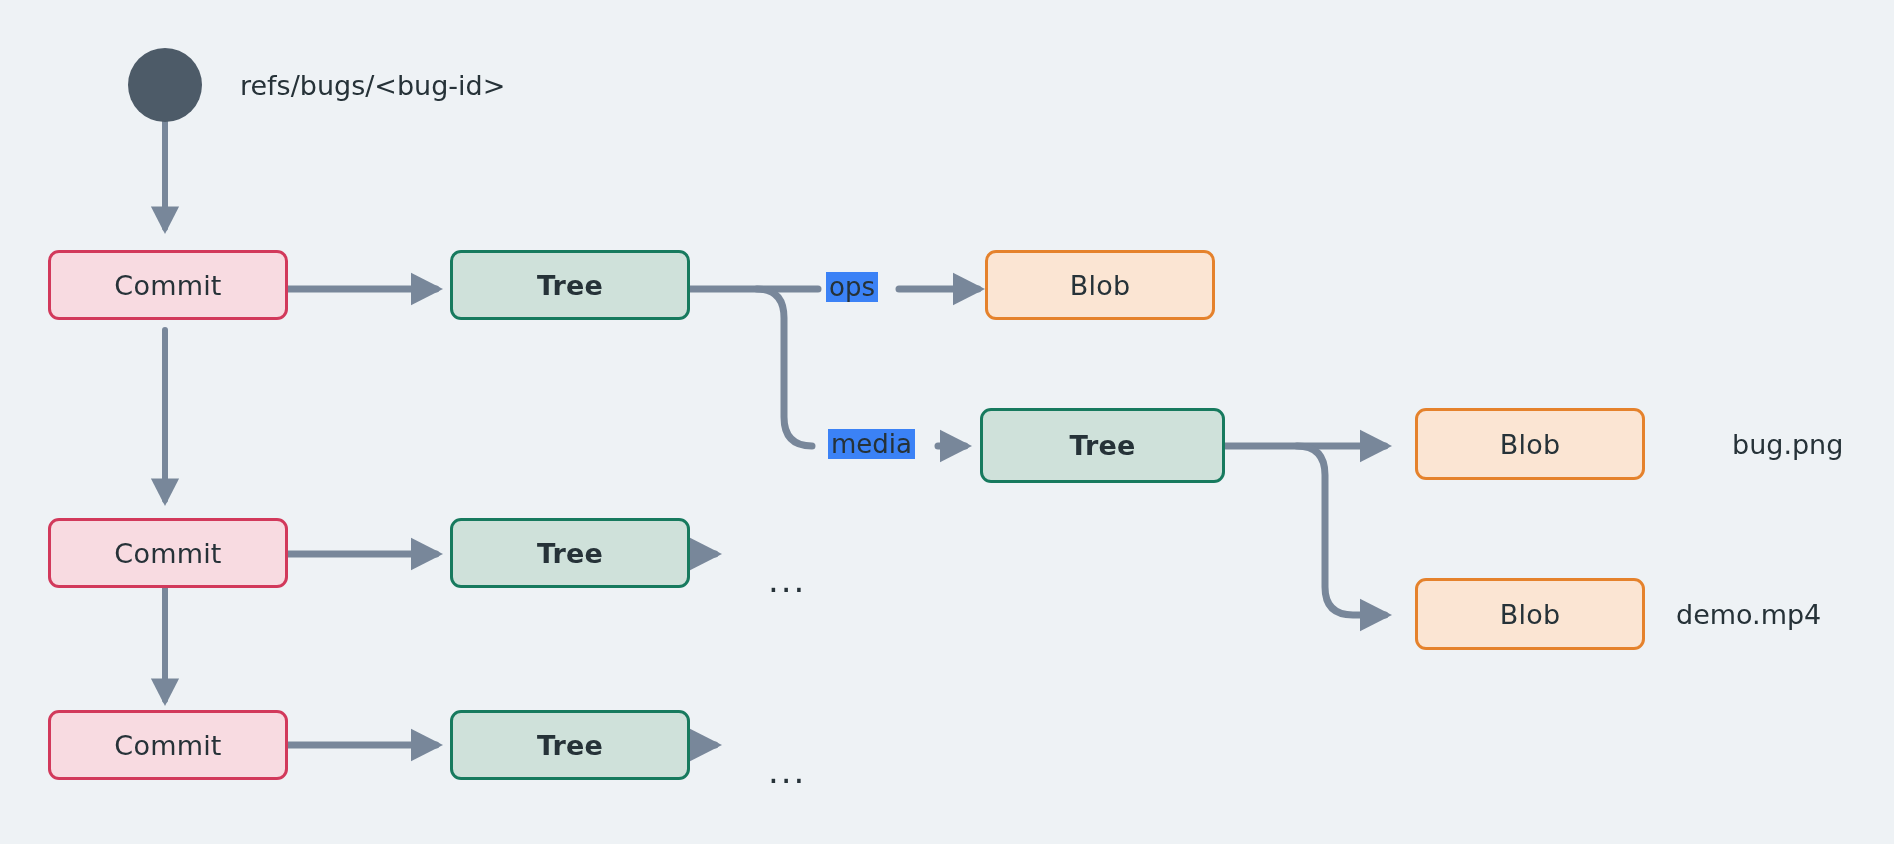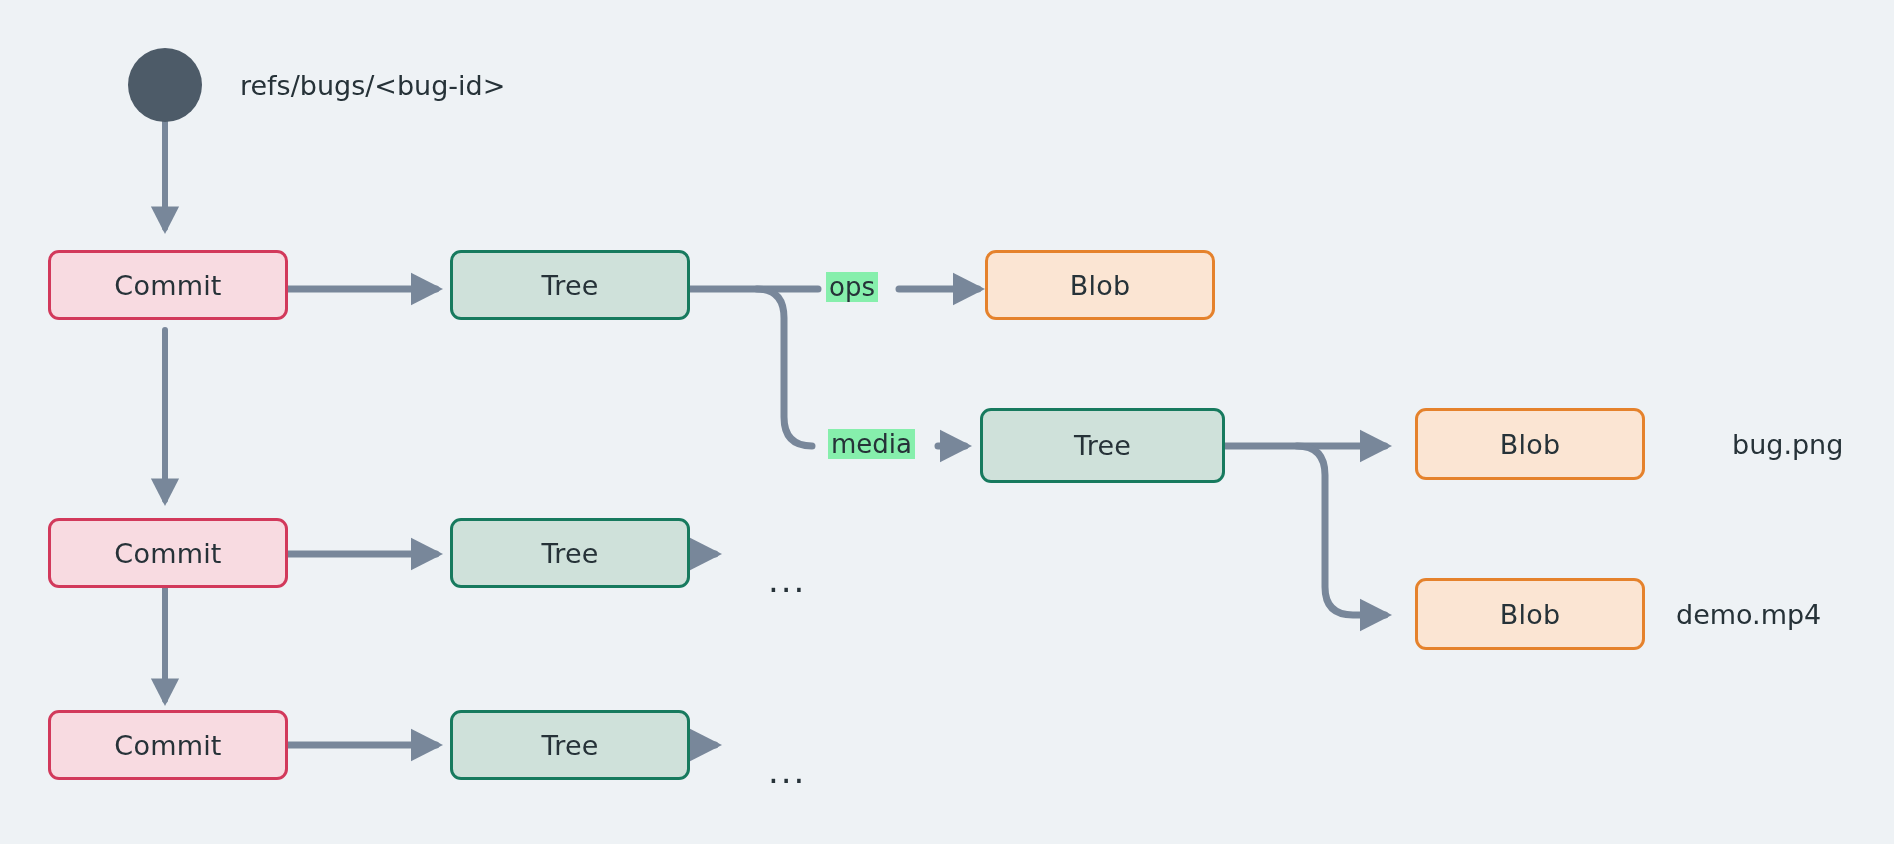--- a/index.html
+++ b/index.html
@@ -41,41 +41,42 @@
     border-width: 3px;
     border-style: solid;
   }
   .node.commit {
     background: #f8dbe1;
     border-color: #d2395b;
   }
   .node.tree {
     background: #cfe1da;
     border-color: #177a5e;
+    font-weight: bold;
   }
   .node.blob {
     background: #fbe5d3;
     border-color: #e5822c;
   }
   .ref-dot {
     position: absolute;
     border-radius: 50%;
     background: #4d5b68;
   }
   .plain-label {
     position: absolute;
     font-size: 27px;
     color: #263238;
     white-space: nowrap;
   }
   .edge-label {
     position: absolute;
     font-size: 26px;
     color: #263238;
-    background: #86efac;
+    background: #3b82f6;
     white-space: nowrap;
     padding: 0 3px;
   }
   .ellipsis {
     position: absolute;
     font-size: 34px;
     line-height: 1;
     color: #263238;
     letter-spacing: 2px;
     white-space: nowrap;

